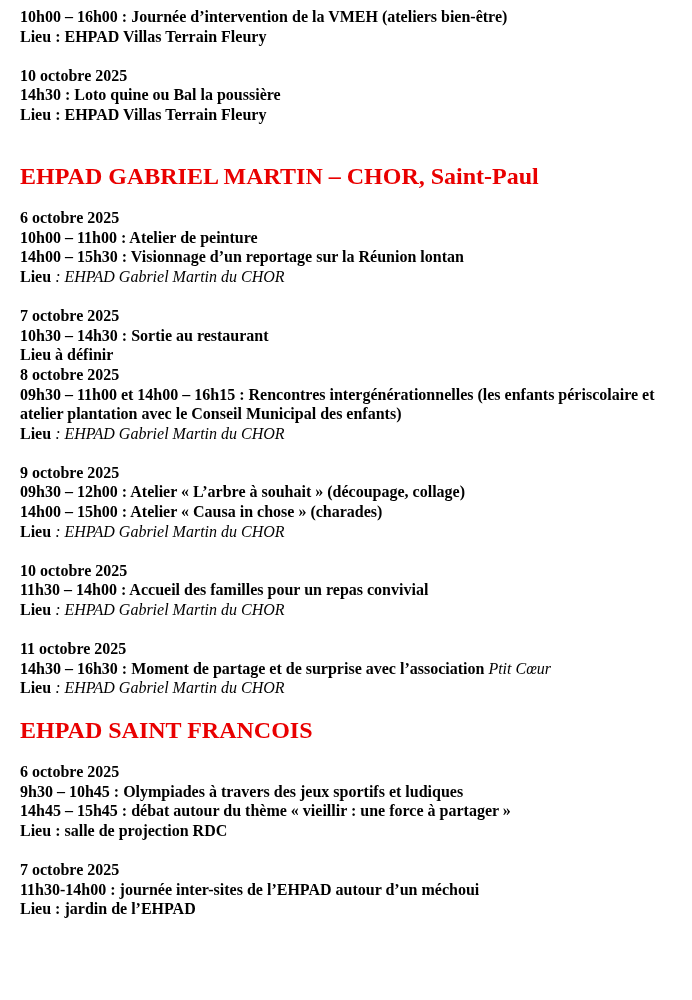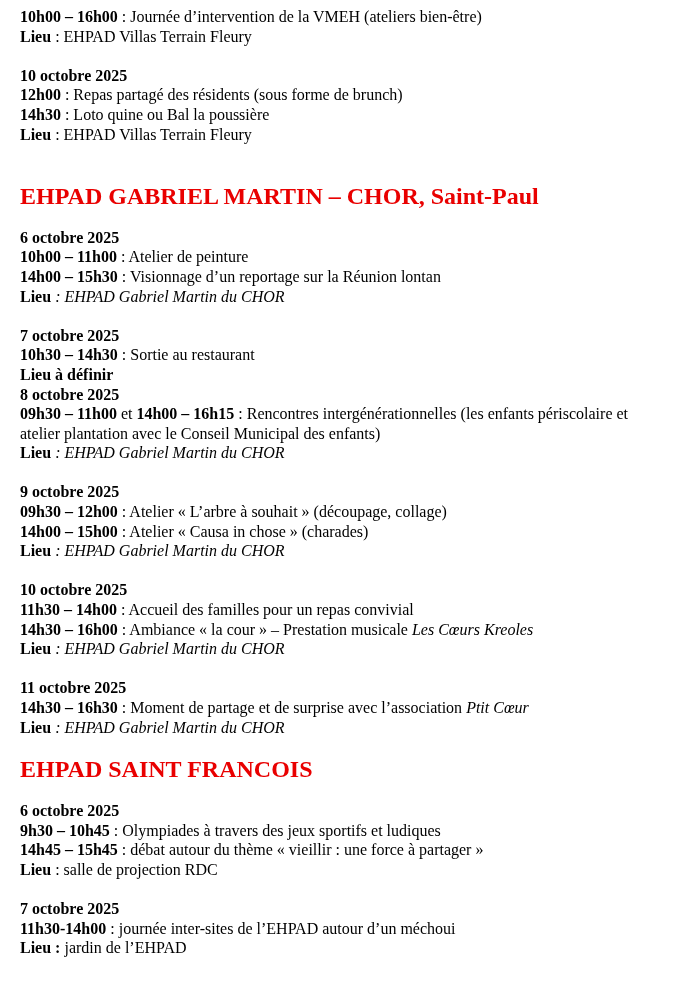--- a/index.html
+++ b/index.html
@@ -28,32 +28,31 @@
   }
   h2.section-heading {
     font-size: 24px;
     line-height: 24px;
     font-weight: bold;
     margin: 20px 0 20px 0;
     color: var(--heading-color, #e90000);
   }
   .run-b { font-weight: bold; }
   .run-i { font-style: italic; margin-top: 28px; }
-  .run-r { font-weight: normal; font-style: normal; }
+  .run-r { font-weight: bold; font-style: normal; }
 </style>
 </head>
 <body style="background: rgb(255, 255, 255); color: rgb(0, 0, 0);">
 
 <main id="doc">
   <div>
       <p class="line"><span class="run-b">10h00 – 16h00</span><span class="run-r"> : Journée d’intervention de la VMEH (ateliers bien-être)</span></p>
       <p class="line"><span class="run-b">Lieu</span><span class="run-r"> : EHPAD Villas Terrain Fleury</span></p>
       <div class="blank"></div>
       <p class="line"><span class="run-b">10 octobre 2025</span></p>
-      <p class="line"><span class="run-b">12h00</span><span class="run-r"> : Repas partagé des résidents (sous forme de brunch)</span></p>
       <p class="line"><span class="run-b">14h30</span><span class="run-r"> : Loto quine ou Bal la poussière</span></p>
       <p class="line"><span class="run-b">Lieu</span><span class="run-r"> : EHPAD Villas Terrain Fleury</span></p>
       <div class="blank"></div>
       <h2 class="section-heading">EHPAD GABRIEL MARTIN – CHOR, Saint-Paul</h2>
       <p class="line"><span class="run-b">6 octobre 2025</span></p>
       <p class="line"><span class="run-b">10h00 – 11h00</span><span class="run-r"> : Atelier de peinture</span></p>
       <p class="line"><span class="run-b">14h00 – 15h30</span><span class="run-r"> : Visionnage d’un reportage sur la Réunion lontan</span></p>
       <p class="line"><span class="run-b">Lieu</span><span class="run-i"> : EHPAD Gabriel Martin du CHOR</span></p>
       <div class="blank"></div>
       <p class="line"><span class="run-b">7 octobre 2025</span></p>
@@ -63,21 +62,20 @@
       <p class="line"><span class="run-b">09h30 – 11h00</span><span class="run-r"> et </span><span class="run-b">14h00 – 16h15</span><span class="run-r"> : Rencontres intergénérationnelles (les enfants périscolaire et atelier plantation avec le Conseil Municipal des enfants)</span></p>
       <p class="line"><span class="run-b">Lieu</span><span class="run-i"> : EHPAD Gabriel Martin du CHOR</span></p>
       <div class="blank"></div>
       <p class="line"><span class="run-b">9 octobre 2025</span></p>
       <p class="line"><span class="run-b">09h30 – 12h00</span><span class="run-r"> : Atelier « L’arbre à souhait » (découpage, collage)</span></p>
       <p class="line"><span class="run-b">14h00 – 15h00</span><span class="run-r"> : Atelier « Causa in chose » (charades)</span></p>
       <p class="line"><span class="run-b">Lieu</span><span class="run-i"> : EHPAD Gabriel Martin du CHOR</span></p>
       <div class="blank"></div>
       <p class="line"><span class="run-b">10 octobre 2025</span></p>
       <p class="line"><span class="run-b">11h30 – 14h00</span><span class="run-r"> : Accueil des familles pour un repas convivial</span></p>
-      <p class="line"><span class="run-b">14h30 – 16h00</span><span class="run-r"> : Ambiance « la cour » – Prestation musicale </span><span class="run-i">Les Cœurs Kreoles</span></p>
       <p class="line"><span class="run-b">Lieu</span><span class="run-i"> : EHPAD Gabriel Martin du CHOR</span></p>
       <div class="blank"></div>
       <p class="line"><span class="run-b">11 octobre 2025</span></p>
       <p class="line"><span class="run-b">14h30 – 16h30</span><span class="run-r"> : Moment de partage et de surprise avec l’association </span><span class="run-i">Ptit Cœur</span></p>
       <p class="line"><span class="run-b">Lieu</span><span class="run-i"> : EHPAD Gabriel Martin du CHOR</span></p>
       <h2 class="section-heading">EHPAD SAINT FRANCOIS</h2>
       <p class="line"><span class="run-b">6 octobre 2025</span></p>
       <p class="line"><span class="run-b">9h30 – 10h45</span><span class="run-r"> : Olympiades à travers des jeux sportifs et ludiques</span></p>
       <p class="line"><span class="run-b">14h45 – 15h45</span><span class="run-r"> : débat autour du thème « vieillir : une force à partager »</span></p>
       <p class="line"><span class="run-b">Lieu</span><span class="run-r"> : salle de projection RDC</span></p>

